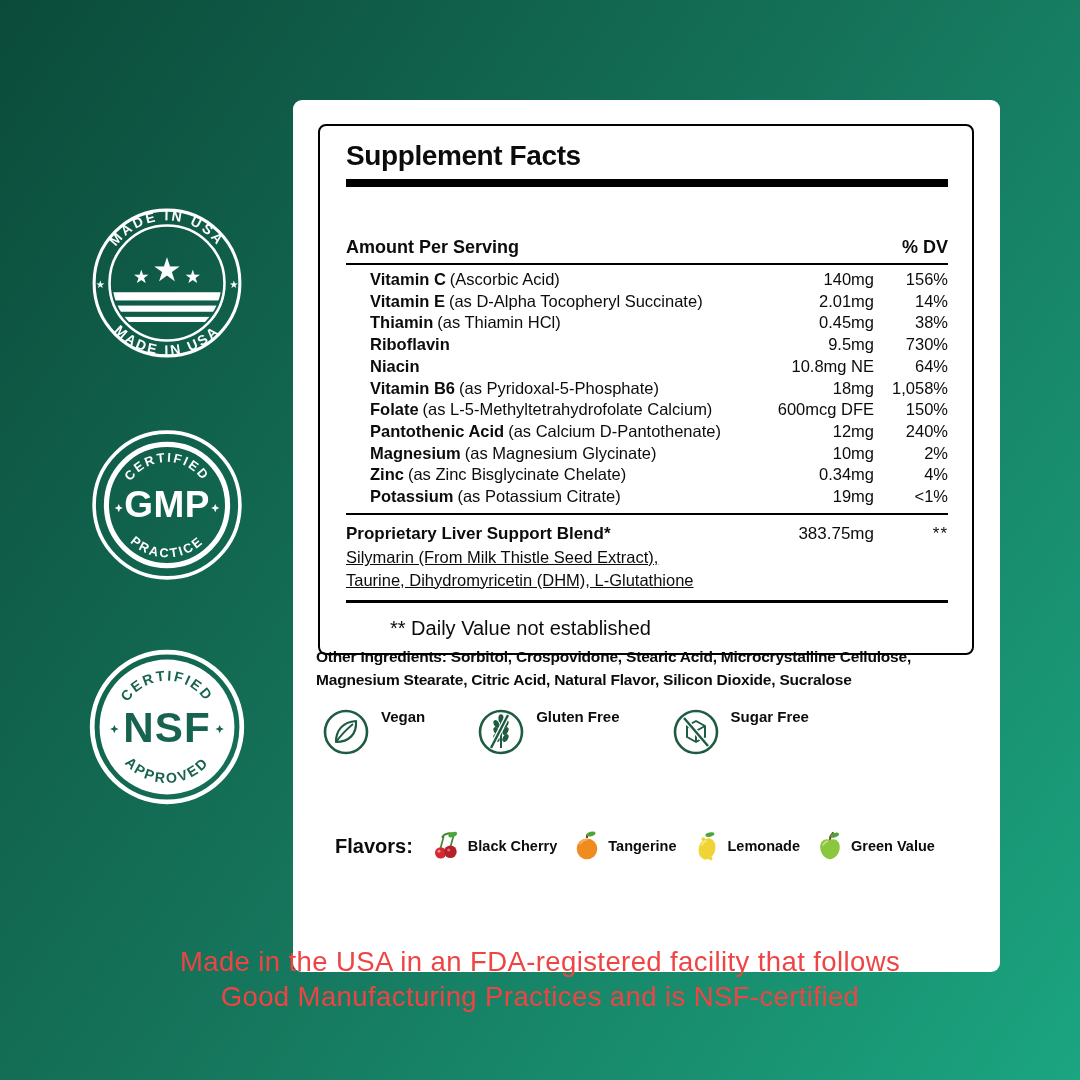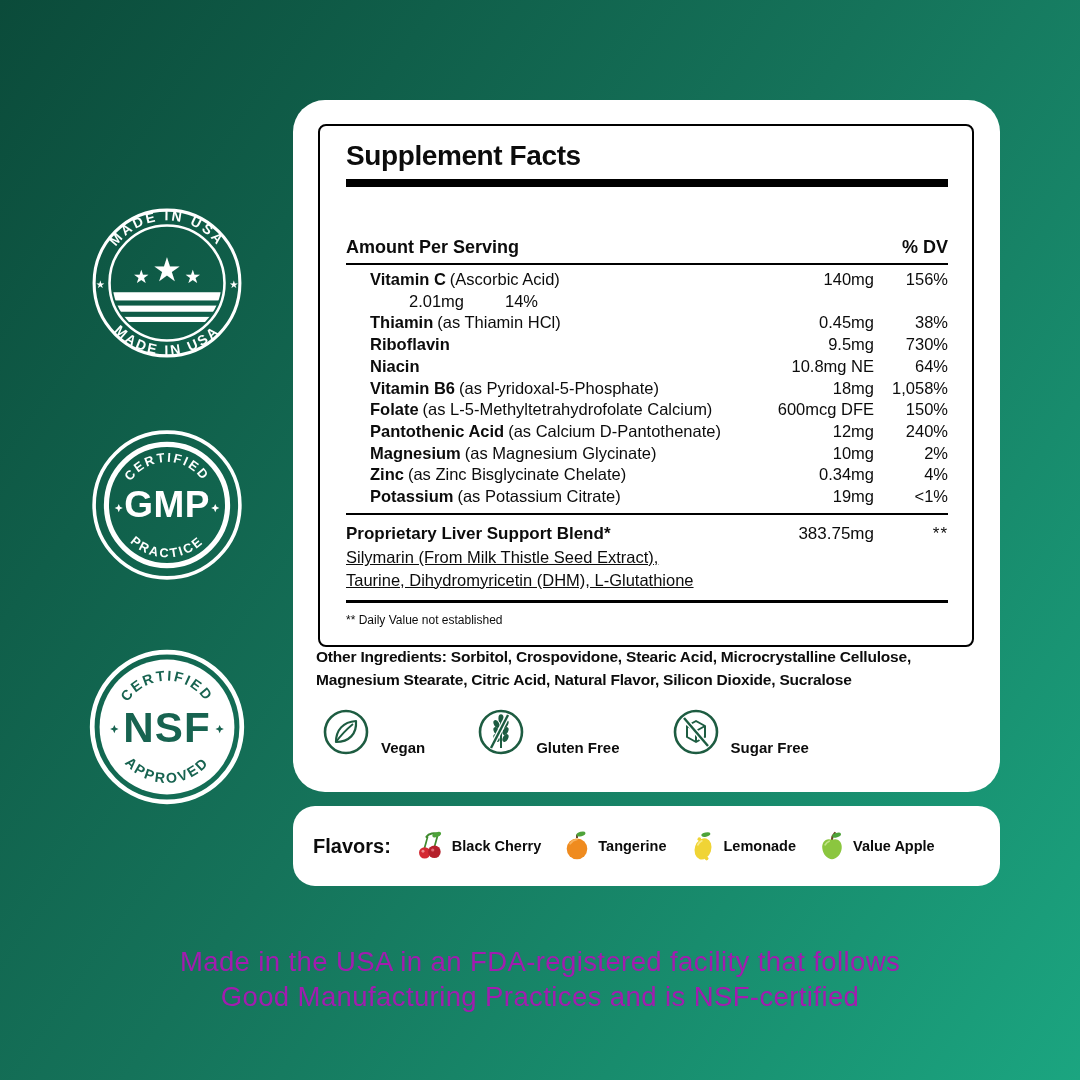--- a/index.html
+++ b/index.html
@@ -7,22 +7,22 @@
     width:1080px;height:1080px;position:relative;overflow:hidden;
     font-family:"Liberation Sans",sans-serif;
     background:linear-gradient(125deg,var(--bg-dark,#0b4b3a) 0%,var(--bg-mid,#15735a) 48%,var(--bg-light,#1ba580) 100%);
   }
   .badge{position:absolute;}
   .badge-1{left:90px;top:206px;}
   .badge-2{left:90px;top:428px;}
   .badge-3{left:88px;top:648px;}
 
   .main-card{
-    position:absolute;left:293px;top:100px;width:707px;height:692px;
-    background:var(--card,#ffffff);border-radius:32px;
+    position:absolute;left:293px;top:100px;width:707px;height:872px;
+    background:var(--card,#ffffff);border-radius:9px;
   }
   .facts-box{
     position:absolute;left:25px;top:24px;width:656px;box-sizing:border-box;
     border:2.5px solid #000;border-radius:8px;
     padding:10px 24px 10px 26px;color:var(--ink,#0c0c0c);
   }
   .facts-title{font-size:28px;font-weight:800;letter-spacing:-0.4px;line-height:32px;margin-top:4px;}
   .bar-thick{height:6px;background:#000;margin-top:7px;}
   .serving-row{display:flex;justify-content:space-between;font-size:17px;line-height:30px;}
   .rule-thin{height:1.5px;background:#000;}
@@ -34,41 +34,41 @@
   .nname{font-weight:bold;margin-left:24px;}
   .ndetail{margin-left:4px;}
   .namount{width:118px;text-align:right;}
   .ndv{width:74px;text-align:right;}
   .blend-block{padding:7px 0 9px 0;}
   .blend-row{display:flex;font-size:17px;line-height:24px;white-space:nowrap;}
   .blend-name{flex:1;font-weight:bold;}
   .blend-amount{width:118px;text-align:right;}
   .blend-dv{width:74px;text-align:right;letter-spacing:1px;}
   .blend-ing{font-size:16.5px;line-height:22.5px;text-decoration:underline;}
-  .footnote{font-size:12px;line-height:30px;padding-top:2px;}
+  .footnote{font-size:20px;line-height:30px;padding-top:10px;margin-left:44px;}
   .other-ing{
     margin:12px 22px 0 23px;font-size:15.5px;font-weight:bold;line-height:22.5px;
     color:var(--ink,#0c0c0c);letter-spacing:-0.2px;
   }
   .features{display:flex;align-items:center;gap:52px;margin:17px 0 0 29px;}
-  .feature{display:flex;align-items:flex-end;gap:11px;}
+  .feature{display:flex;align-items:flex-start;gap:11px;}
   .feature-label{font-size:15px;font-weight:bold;color:var(--ink,#0c0c0c);}
 
   .flavors-card{
     position:absolute;left:293px;top:806px;width:707px;height:80px;
     background:var(--card,#ffffff);border-radius:22px;
-    display:flex;align-items:center;padding-left:20px;box-sizing:border-box;gap:22px;
+    display:flex;align-items:center;padding-left:42px;box-sizing:border-box;gap:16px;
   }
   .flavors-label{font-size:20px;font-weight:bold;color:var(--ink,#0c0c0c);margin-right:4px;}
   .flavor{display:flex;align-items:center;gap:7px;}
   .flavor-name{font-size:14.5px;font-weight:bold;color:var(--ink,#0c0c0c);white-space:nowrap;}
 
   .footer-text{
     position:absolute;left:0;top:944px;width:1080px;text-align:center;
-    color:#a21caf;font-size:27.5px;line-height:35px;letter-spacing:0.4px;font-weight:400;
+    color:#ef4444;font-size:27.5px;line-height:35px;letter-spacing:0.4px;font-weight:400;
   }
 </style>
 </head>
 <body>
 
 <svg class="badge badge-1" width="154" height="154" viewBox="0 0 150 150">
   <defs>
     <path id="b1top" d="M 14,75 A 61,61 0 0 1 136,75"></path>
     <path id="b1bot" d="M 5,75 A 70,70 0 0 0 145,75"></path>
     <clipPath id="b1clip">
@@ -148,20 +148,21 @@
     </div>
     <div class="rule-med"></div>
 
     <div class="nrows">
       <div class="nrow">
           <span class="nleft"><span class="nname">Vitamin C</span><span class="ndetail">(Ascorbic Acid)</span></span>
           <span class="namount">140mg</span>
           <span class="ndv">156%</span>
         </div>
         <div class="nrow">
+          <span class="nleft"><span class="nname">Vitamin E</span><span class="ndetail">(as D-Alpha Tocopheryl Succinate)</span></span>
           <span class="namount">2.01mg</span>
           <span class="ndv">14%</span>
         </div>
         <div class="nrow">
           <span class="nleft"><span class="nname">Thiamin</span><span class="ndetail">(as Thiamin HCl)</span></span>
           <span class="namount">0.45mg</span>
           <span class="ndv">38%</span>
         </div>
         <div class="nrow">
           <span class="nleft"><span class="nname">Riboflavin</span><span class="ndetail"></span></span>
@@ -301,20 +302,20 @@
     </svg>
     <span class="flavor-name">Lemonade</span>
   </div>
   <div class="flavor">
     <svg width="28" height="32" viewBox="0 0 24 28">
       <path d="M12,8 C12,5.5 13,4 14.5,2.5" fill="none" stroke="#6a4520" stroke-width="1.8" stroke-linecap="round"></path>
       <ellipse cx="16" cy="4.5" rx="4" ry="2" transform="rotate(-18 16 4.5)" fill="#4ea33a"></ellipse>
       <path d="M12,8.5 C6,6.5 3,11 3.5,16 C4,21.5 8,25.5 12,25.5 C16,25.5 20,21.5 20.5,16 C21,11 18,6.5 12,8.5 Z" fill="#8bc63f"></path>
       <path d="M6,13 A7,7 0 0 1 9.5,9.8" fill="none" stroke="#c3e48a" stroke-width="1.5" stroke-linecap="round"></path>
     </svg>
-    <span class="flavor-name">Value Apple</span>
+    <span class="flavor-name">Green Value</span>
   </div>
 </div>
 
 <div class="footer-text">
   <div>Made in the USA in an FDA-registered facility that follows</div>
   <div>Good Manufacturing Practices and is NSF-certified</div>
 </div>
 
 </body></html>

